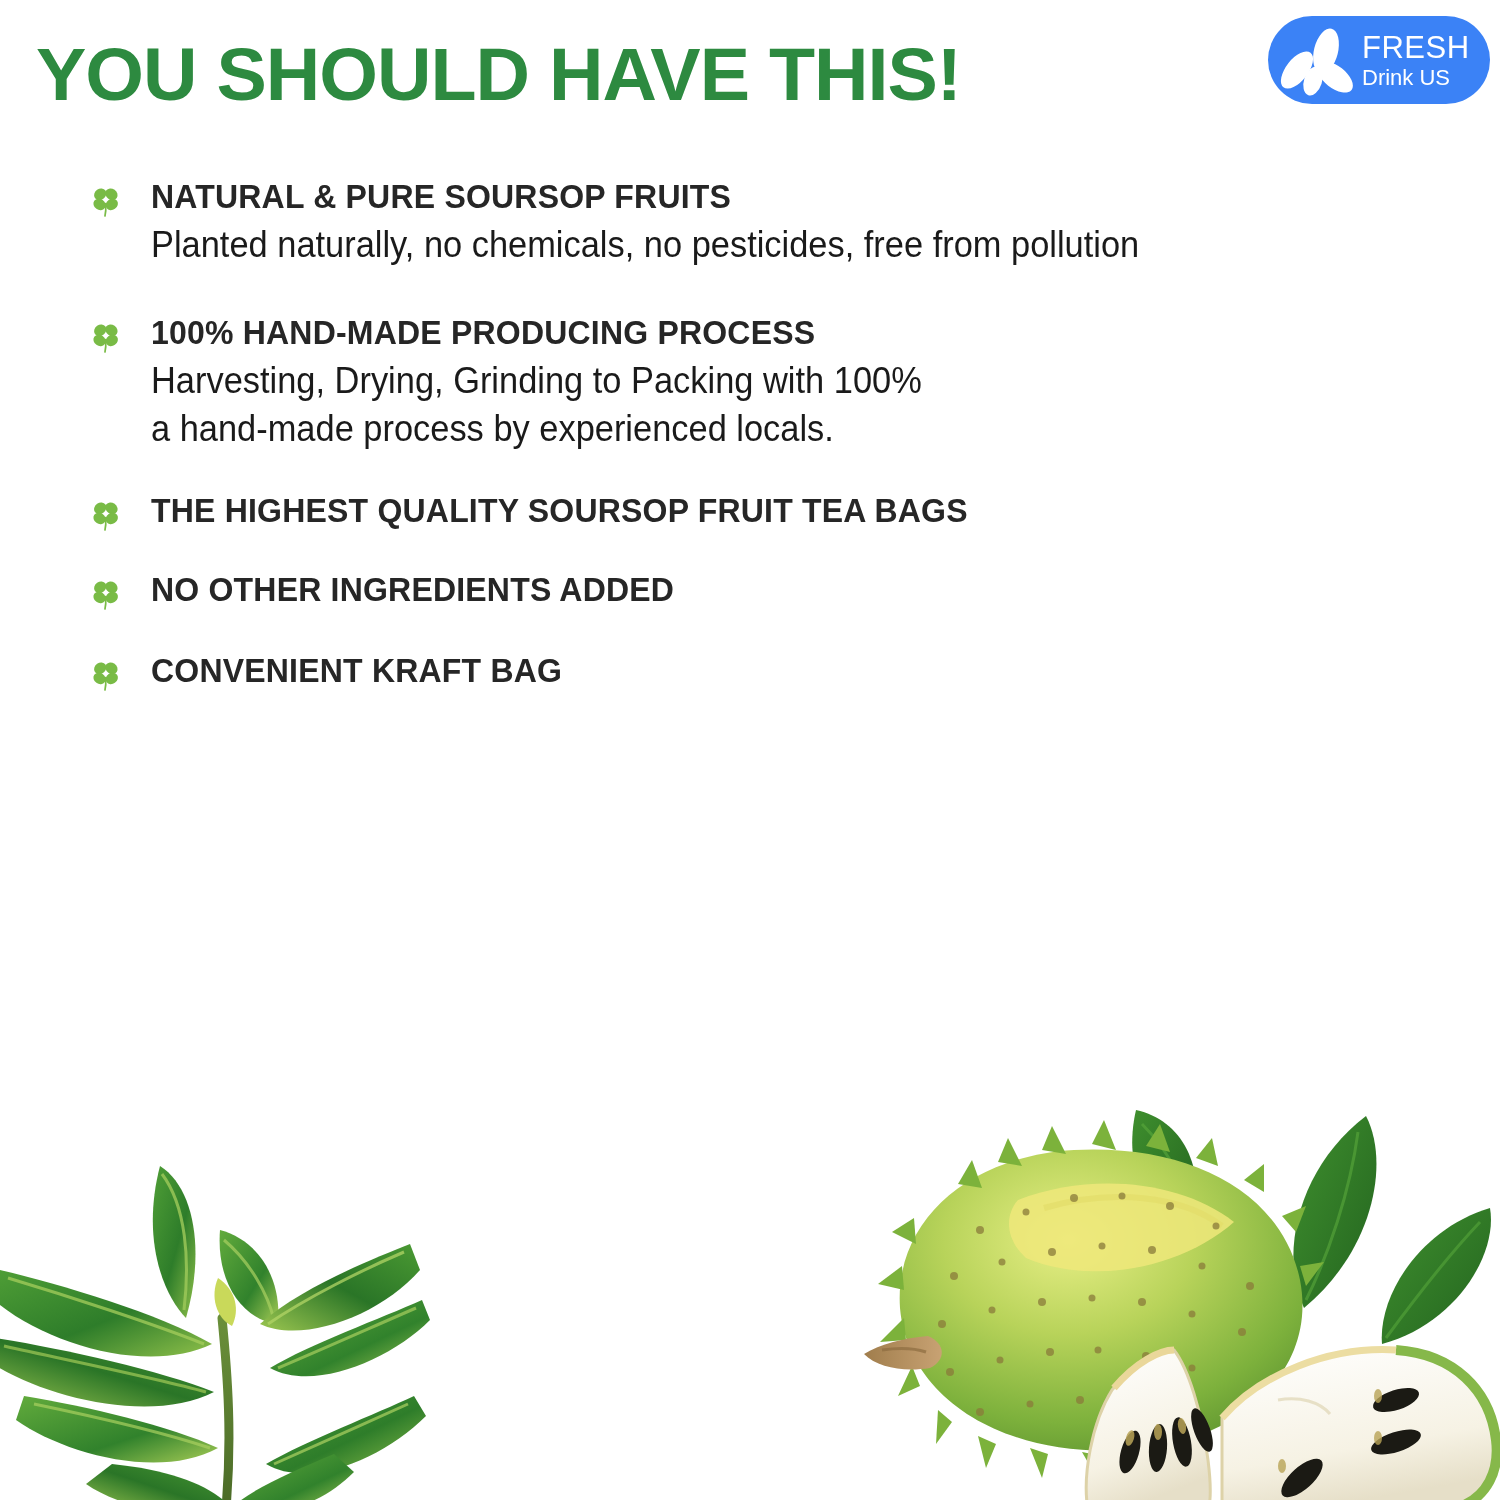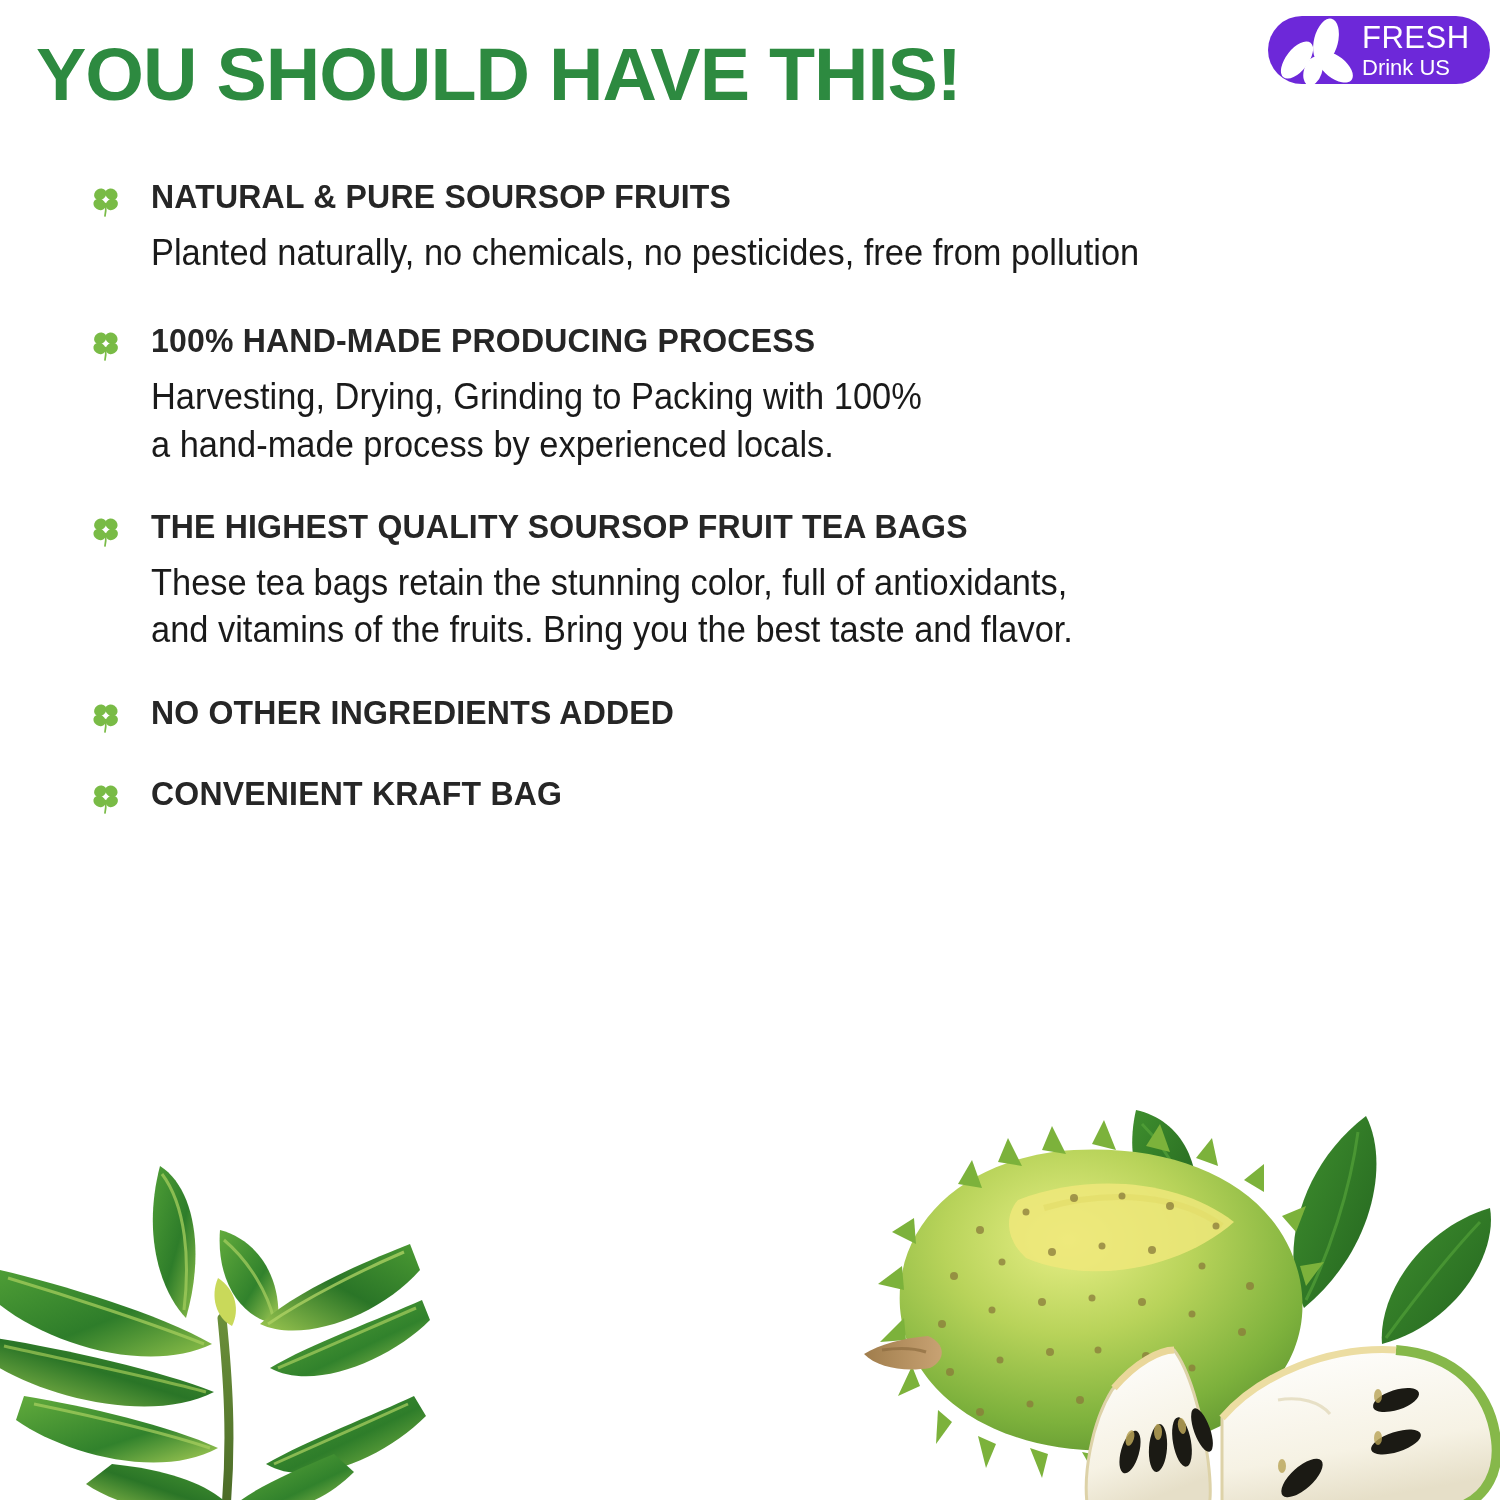--- a/index.html
+++ b/index.html
@@ -15,22 +15,22 @@
     overflow: hidden;
     font-family: "Liberation Sans", sans-serif;
   }
 
   
   .logo-badge {
     position: absolute;
     left: 1268px;
     top: 16px;
     width: 222px;
-    height: 68px;
-    background: #6d28d9;
+    height: 88px;
+    background: #3b82f6;
     border-radius: 44px;
     display: flex;
     align-items: center;
     overflow: hidden;
   }
   .logo-mark {
     position: relative;
     width: 84px;
     height: 84px;
     flex: 0 0 84px;
@@ -127,21 +127,21 @@
     font-size: 33px;
     font-weight: bold;
     letter-spacing: 0.2px;
     line-height: 1.18;
     font-family: "Liberation Sans", sans-serif;
     transform: scaleX(0.97);
     transform-origin: left center;
     white-space: nowrap;
   }
   .feature-lines {
-    margin-top: 12px;
+    margin-top: 4px;
   }
   .feature-line {
     color: #1a1a1a;
     font-size: 37px;
     font-weight: 300;
     line-height: 1.28;
     font-family: "Liberation Sans", sans-serif;
     white-space: nowrap;
     transform: scaleX(0.93);
     transform-origin: left center;
@@ -232,24 +232,20 @@
       <svg class="bullet-icon" viewBox="0 0 100 100">
         <g fill="#79bb46">
           <ellipse cx="33" cy="30" rx="19" ry="16" transform="rotate(-35 33 30)"></ellipse>
           <ellipse cx="66" cy="30" rx="19" ry="16" transform="rotate(35 66 30)"></ellipse>
           <ellipse cx="31" cy="60" rx="19" ry="16" transform="rotate(35 31 60)"></ellipse>
           <ellipse cx="67" cy="60" rx="19" ry="16" transform="rotate(-35 67 60)"></ellipse>
         </g>
         <path d="M49 58 C50 72 50 82 47 94" stroke="#79bb46" stroke-width="5" fill="none" stroke-linecap="round"></path>
       </svg>
       <div class="feature-title">THE HIGHEST QUALITY SOURSOP FRUIT TEA BAGS</div>
-      <div class="feature-lines">
-        <div class="feature-line">These tea bags retain the stunning color, full of antioxidants,</div>
-        <div class="feature-line">and vitamins of the fruits. Bring you the best taste and flavor.</div>
-      </div>
     </div>
 
     <div class="feature f4">
       <svg class="bullet-icon" viewBox="0 0 100 100">
         <g fill="#79bb46">
           <ellipse cx="33" cy="30" rx="19" ry="16" transform="rotate(-35 33 30)"></ellipse>
           <ellipse cx="66" cy="30" rx="19" ry="16" transform="rotate(35 66 30)"></ellipse>
           <ellipse cx="31" cy="60" rx="19" ry="16" transform="rotate(35 31 60)"></ellipse>
           <ellipse cx="67" cy="60" rx="19" ry="16" transform="rotate(-35 67 60)"></ellipse>
         </g>

